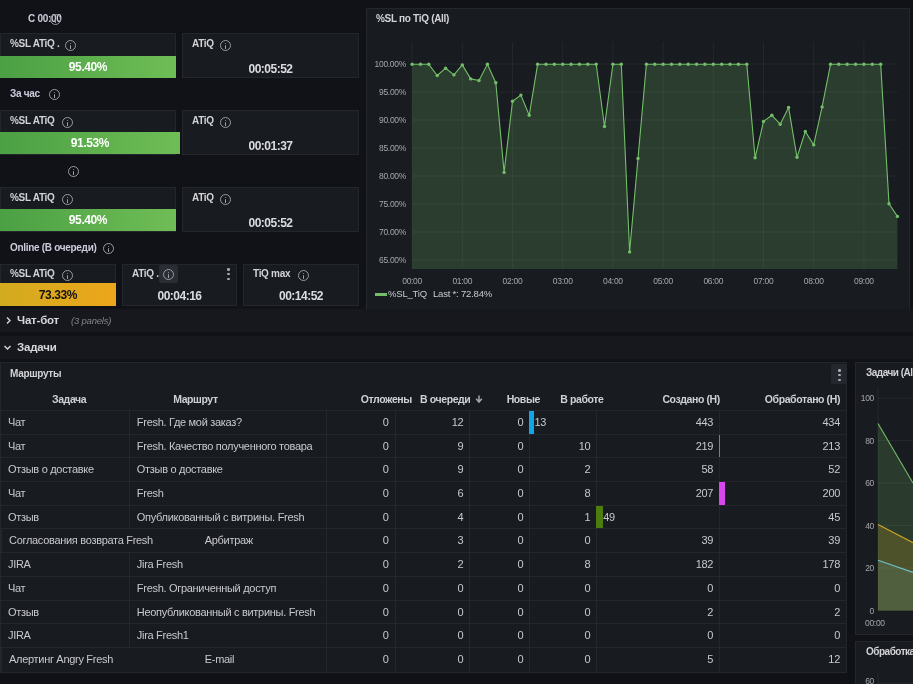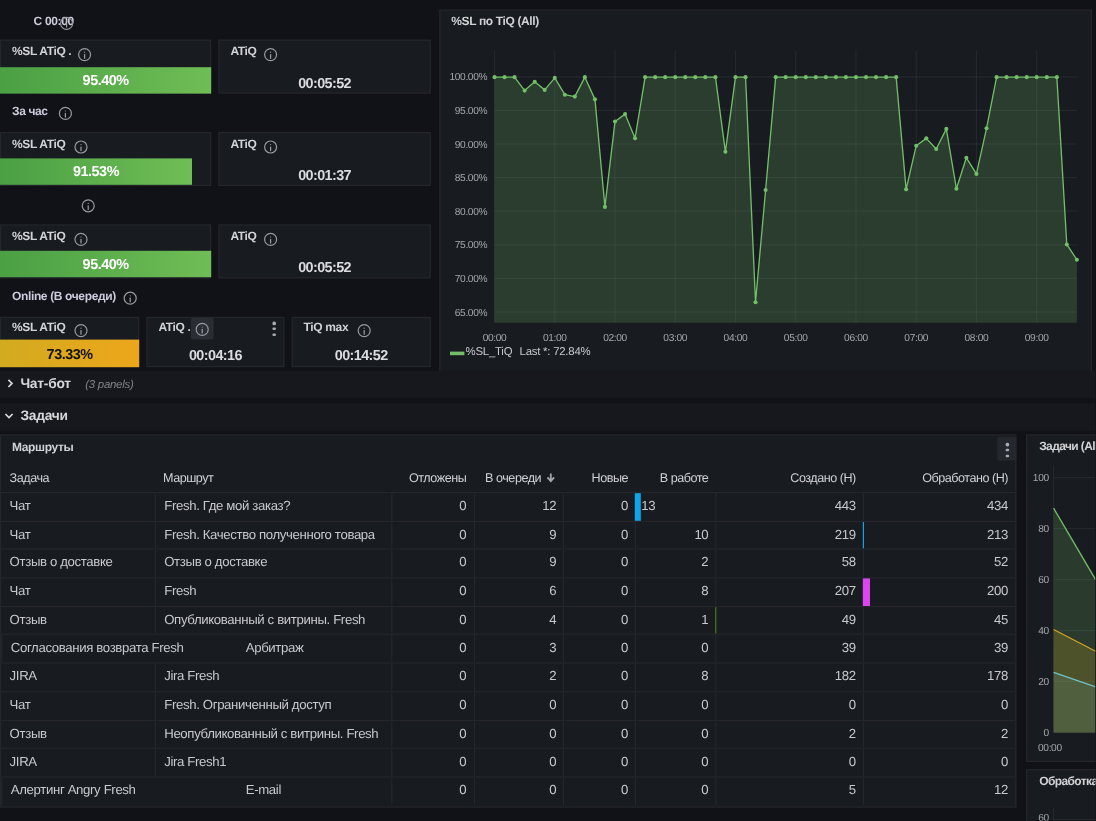--- a/index.html
+++ b/index.html
@@ -33,21 +33,21 @@
 <div class="icir" style="left:65px;top:40px;"></div>
 <div class="bar" style="left:0px;top:56px;width:176px;height:22px;background:linear-gradient(90deg,#4ba044,#6fbd55);">95.40%</div>
 <div class="panel" style="left:182px;top:33px;width:177px;height:45px;"></div>
 <div class="ptitle" style="left:192px;top:38px;">ATiQ</div>
 <div class="icir" style="left:220px;top:40px;"></div>
 <div class="val" style="left:182px;top:62px;width:177px;">00:05:52</div>
 
 <div class="panel" style="left:0px;top:110px;width:176px;height:45px;"></div>
 <div class="ptitle" style="left:10px;top:115px;">%SL ATiQ</div>
 <div class="icir" style="left:62px;top:117px;"></div>
-<div class="bar" style="left:0px;top:132px;width:160px;height:22px;background:linear-gradient(90deg,#4ba044,#6fbd55);text-align:right;">91.53%</div>
+<div class="bar" style="left:0px;top:132px;width:180px;height:22px;background:linear-gradient(90deg,#4ba044,#6fbd55);text-align:right;">91.53%</div>
 <div class="panel" style="left:182px;top:110px;width:177px;height:45px;"></div>
 <div class="ptitle" style="left:192px;top:115px;">ATiQ</div>
 <div class="icir" style="left:220px;top:117px;"></div>
 <div class="val" style="left:182px;top:139px;width:177px;">00:01:37</div>
 
 <div class="panel" style="left:0px;top:187px;width:176px;height:45px;"></div>
 <div class="ptitle" style="left:10px;top:192px;">%SL ATiQ</div>
 <div class="icir" style="left:62px;top:194px;"></div>
 <div class="bar" style="left:0px;top:209px;width:176px;height:22px;background:linear-gradient(90deg,#4ba044,#6fbd55);">95.40%</div>
 <div class="panel" style="left:182px;top:187px;width:177px;height:45px;"></div>
@@ -204,21 +204,21 @@
 
 <div class="panel" style="left:0px;top:362px;width:847px;height:311px;"></div>
 <div class="ptitle" style="left:10px;top:368px;">Маршруты</div>
 <div style="position:absolute;left:831px;top:364px;width:16px;height:20px;background:#24272d;border-radius:2px;"></div>
 <div class="kebab" style="left:838px;top:369px;">
     <i></i>
     <i></i>
     <i></i>
   </div>
 <div style="position:absolute;left:1px;top:389px;width:845px;font-size:11px;letter-spacing:-0.3px;color:#c8c9ce;">
-    <div style="display:flex;height:21px;line-height:21px;font-weight:400;color:#d0d1d6;font-size:10.5px;letter-spacing:-0.4px;">
+    <div style="display:flex;height:21px;line-height:21px;font-weight:700;color:#d0d1d6;font-size:10.5px;letter-spacing:-0.4px;padding-left:44px;">
       <div style="width:128px;box-sizing:border-box;text-align:left;padding-left:7px;white-space:nowrap;overflow:hidden;">Задача</div>
       <div style="width:197px;box-sizing:border-box;text-align:left;padding-left:7px;white-space:nowrap;overflow:hidden;">Маршрут</div>
       <div style="width:69px;box-sizing:border-box;text-align:right;padding-right:6px;white-space:nowrap;overflow:hidden;">Отложены</div>
       <div style="width:75px;box-sizing:border-box;text-align:right;padding-right:6px;white-space:nowrap;overflow:hidden;">В очереди <svg width="8" height="9" viewBox="0 0 8 9" style="position:static;vertical-align:-1px;margin-left:2px;">
           <path d="M4,0.5 L4,5.5 M1.2,3.8 L4,7 L6.8,3.8" fill="none" stroke="#a5a7ad" stroke-width="1.5"></path>
         </svg></div>
       <div style="width:60px;box-sizing:border-box;text-align:right;padding-right:6px;white-space:nowrap;overflow:hidden;">Новые</div>
       <div style="width:67px;box-sizing:border-box;text-align:right;padding-right:6px;white-space:nowrap;overflow:hidden;">В работе</div>
       <div style="width:123px;box-sizing:border-box;text-align:right;padding-right:6px;white-space:nowrap;overflow:hidden;">Создано (Н)</div>
       <div style="width:127px;box-sizing:border-box;text-align:right;padding-right:6px;white-space:nowrap;overflow:hidden;">Обработано (Н)</div>
@@ -263,21 +263,21 @@
       <div style="width:123px;box-sizing:border-box;text-align:right;padding-right:6px;border-left:1px solid #24262c;white-space:nowrap;overflow:hidden;">207</div>
       <div style="width:127px;box-sizing:border-box;text-align:right;padding-right:6px;border-left:6px solid #d946ef;white-space:nowrap;overflow:hidden;">200</div>
     </div>
     <div style="display:flex;height:23.7px;line-height:22.7px;border-top:1px solid #24262c;box-sizing:border-box;">
       <div style="width:128px;box-sizing:border-box;text-align:left;padding-left:7px;white-space:nowrap;overflow:hidden;">Отзыв</div>
       <div style="width:197px;box-sizing:border-box;text-align:left;padding-left:7px;border-left:1px solid #24262c;white-space:nowrap;overflow:hidden;">Опубликованный с витрины. Fresh</div>
       <div style="width:69px;box-sizing:border-box;text-align:right;padding-right:6px;border-left:1px solid #24262c;white-space:nowrap;overflow:hidden;">0</div>
       <div style="width:75px;box-sizing:border-box;text-align:right;padding-right:6px;border-left:1px solid #24262c;white-space:nowrap;overflow:hidden;">4</div>
       <div style="width:60px;box-sizing:border-box;text-align:right;padding-right:6px;border-left:1px solid #24262c;white-space:nowrap;overflow:hidden;">0</div>
       <div style="width:67px;box-sizing:border-box;text-align:right;padding-right:6px;border-left:1px solid #24262c;white-space:nowrap;overflow:hidden;">1</div>
-      <div style="width:123px;box-sizing:border-box;text-align:right;padding-right:6px;border-left:1px solid #4d7c0f;white-space:nowrap;overflow:hidden;">49</div>
+      <div style="width:123px;box-sizing:border-box;padding-right:6px;border-left:7px solid #4d7c0f;white-space:nowrap;overflow:hidden;">49</div>
       <div style="width:127px;box-sizing:border-box;text-align:right;padding-right:6px;border-left:1px solid #24262c;white-space:nowrap;overflow:hidden;">45</div>
     </div>
     <div style="display:flex;height:23.7px;line-height:22.7px;border-top:1px solid #24262c;box-sizing:border-box;">
       <div style="width:197px;box-sizing:border-box;text-align:left;padding-left:7px;border-left:1px solid #24262c;white-space:nowrap;overflow:hidden;">Согласования возврата Fresh</div>
       <div style="width:128px;box-sizing:border-box;text-align:left;padding-left:7px;white-space:nowrap;overflow:hidden;">Арбитраж</div>
       <div style="width:69px;box-sizing:border-box;text-align:right;padding-right:6px;border-left:1px solid #24262c;white-space:nowrap;overflow:hidden;">0</div>
       <div style="width:75px;box-sizing:border-box;text-align:right;padding-right:6px;border-left:1px solid #24262c;white-space:nowrap;overflow:hidden;">3</div>
       <div style="width:60px;box-sizing:border-box;text-align:right;padding-right:6px;border-left:1px solid #24262c;white-space:nowrap;overflow:hidden;">0</div>
       <div style="width:67px;box-sizing:border-box;text-align:right;padding-right:6px;border-left:1px solid #24262c;white-space:nowrap;overflow:hidden;">0</div>
       <div style="width:123px;box-sizing:border-box;text-align:right;padding-right:6px;border-left:1px solid #24262c;white-space:nowrap;overflow:hidden;">39</div>

